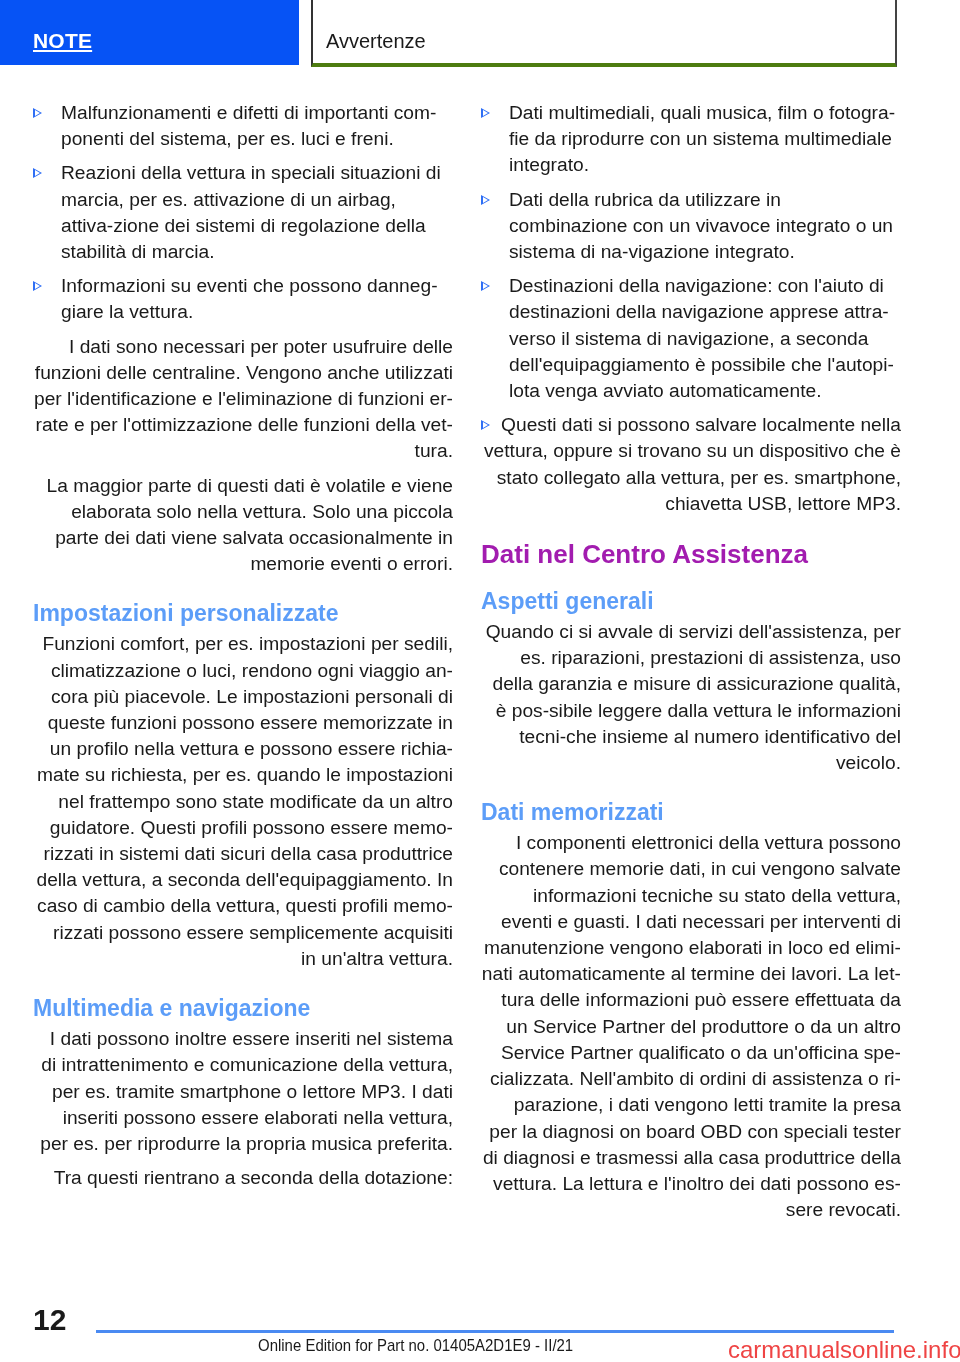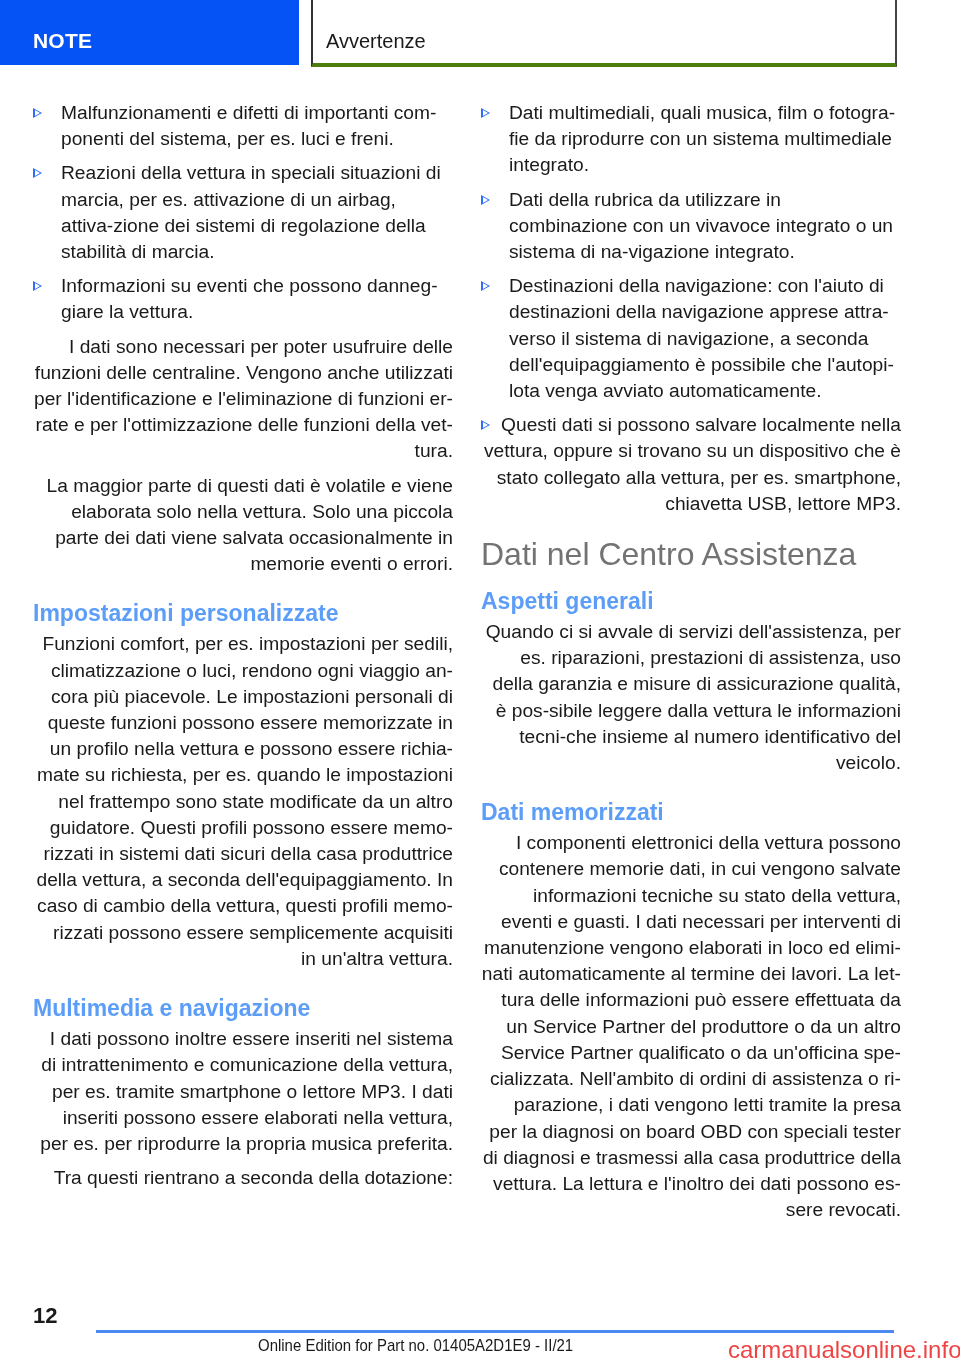--- a/index.html
+++ b/index.html
@@ -1,35 +1,35 @@
 <!DOCTYPE html>
 <html><head>
 <meta charset="utf-8">
 <style>
   html, body { margin:0; padding:0; background:#ffffff; }
   body { width:960px; height:1362px; position:relative; overflow:hidden;
          font-family:"Liberation Sans", sans-serif; color:#1a1a1a; }
   .hdr-blue { position:absolute; left:0; top:0; width:299px; height:65px; background:#0653f5; }
-  .hdr-blue span { position:absolute; left:33px; top:29px; color:#fff; font-weight:bold; font-size:21px; letter-spacing:0.2px; }
+  .hdr-blue span { position:absolute; left:33px; top:29px; color:#fff; font-weight:bold; font-size:21px; letter-spacing:0.2px;text-decoration:underline; }
   .hdr-box { position:absolute; left:311px; top:0; width:582px; height:63px;
              border-left:2px solid #333; border-right:2px solid #444; border-bottom:4px solid #4d7c0f; }
   .hdr-box span { position:absolute; left:13px; top:30px; font-size:20px; color:#1a1a1a; }
   .col { position:absolute; top:100px; width:420px; font-size:19.2px; line-height:26.2px; }
   .col.left { left:33px; }
   .col.right { left:481px; }
   .bullet { position:relative; padding-left:28px; margin-bottom:8px; }
   .bullet .tri { position:absolute; left:0; top:8px; width:0; height:0;
                  border-top:5px solid transparent; border-bottom:5px solid transparent;
                  border-left:9px solid #2f6ff5; }
   .bullet .tri::after { content:""; position:absolute; left:-7px; top:-3px; width:0; height:0;
                  border-top:3px solid transparent; border-bottom:3px solid transparent; border-left:5px solid #fff; }
   p { margin:0 0 8px 0;text-align:right; }
   h2 { margin:22px 0 4px 0; font-size:23px; line-height:28px; font-weight:bold; color:#5c9df8; }
-  h1 { margin:22px 0 18px 0; font-size:32px; line-height:30px; font-weight:normal; color:#737373; }
-  .pagenum { position:absolute; left:33px; top:1303px; font-size:22px; font-weight:bold; color:#1a1a1a; }
+  h1 { margin:22px 0 18px 0; font-size:26px; line-height:30px; font-weight:bold; color:#a21caf; }
+  .pagenum { position:absolute; left:33px; top:1303px; font-size:30px; font-weight:bold; color:#1a1a1a; }
   .footline { position:absolute; left:96px; top:1330px; width:798px; height:3px; background:#4a8af2; }
   .foottext { position:absolute; left:258px; top:1336px; font-size:17px; color:#1a1a1a; transform:scaleX(0.88); transform-origin:left; white-space:nowrap; }
   .watermark { position:absolute; left:728px; top:1336px; font-size:24px; color:#ef4444; white-space:nowrap; }
 </style>
 </head>
 <body>
 
 <div class="hdr-blue">
   <span>NOTE</span>
 </div>

